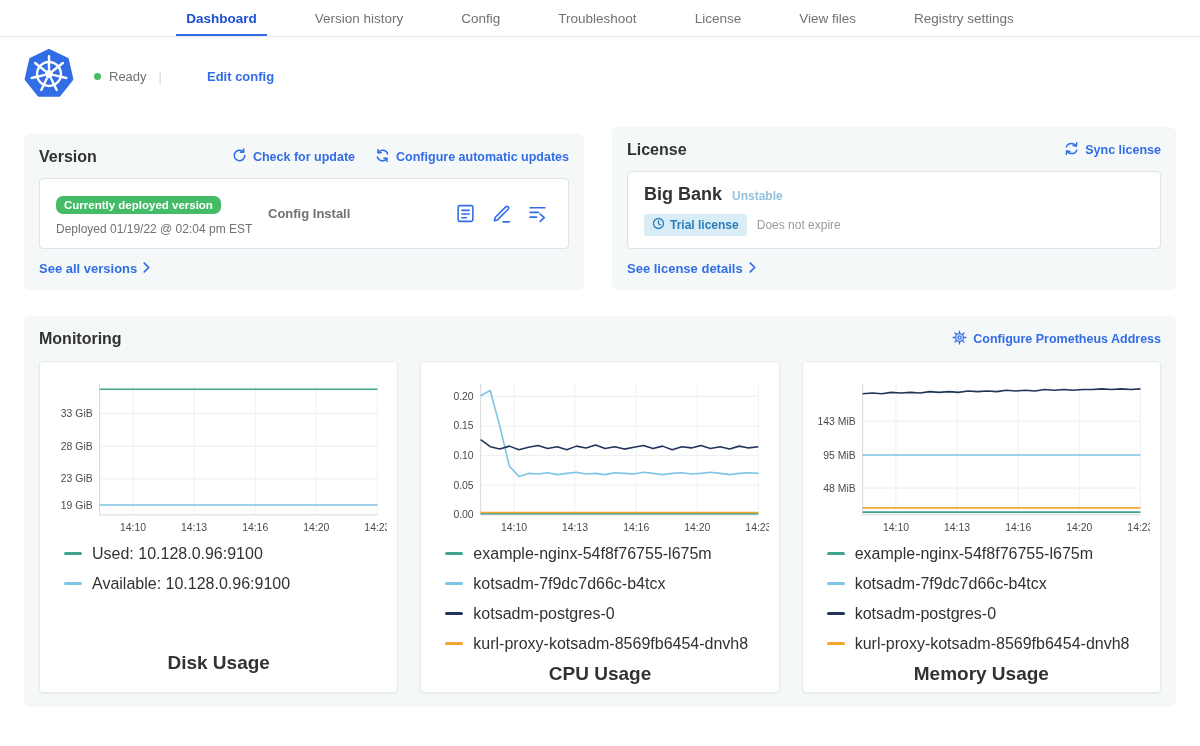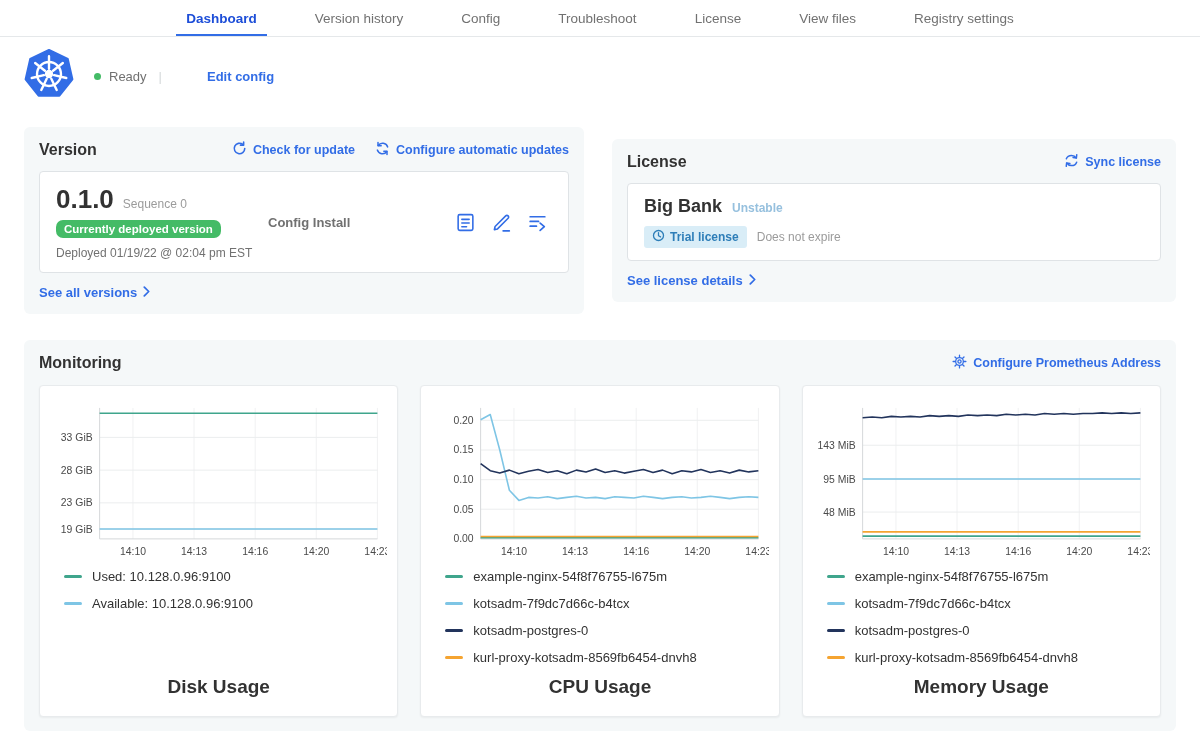--- a/index.html
+++ b/index.html
@@ -26,21 +26,21 @@
   
   .app-header { display:flex; align-items:center; gap:20px; padding:12px 24px 10px; }
   .k8s-logo { width:50px; height:50px; flex:0 0 auto; }
   .app-title { font-size:28px; font-weight:bold; line-height:1.1; }
   .app-sub { display:flex; align-items:center; gap:8px; margin-top:5px; font-size:13px; }
   .status-dot { width:7px; height:7px; border-radius:50%; background:#44bb66; }
   .status-text { color:#717171; }
   .sub-divider { color:#d4d8da; margin:0 4px; }
   .link { color:#326de6; font-weight:bold; font-size:13px; cursor:pointer;padding-left:33px; }
   
-  .cards-row { display:flex; gap:28px; padding:0 24px; margin-top:18px; align-items:center; }
+  .cards-row { display:flex; gap:28px; padding:0 24px; margin-top:18px; align-items:flex-end; }
   .panel { background:#f5f8f9; border-radius:6px; padding:14px 15px; }
   .version-panel { width:560px; flex:0 0 auto; }
   .license-panel { flex:1; }
   .panel-header { display:flex; justify-content:space-between; align-items:center; }
   .panel-title { font-size:16px; font-weight:bold; }
   .panel-links { display:flex; gap:20px; align-items:center; }
   .icon-link { display:flex; align-items:center; gap:6px; color:#326de6; font-weight:bold; font-size:12.5px; cursor:pointer; }
   .white-box { background:#fff; border:1px solid #dfe3e6; border-radius:4px; margin-top:12px; padding:12px 16px; }
   
   .version-box { display:flex; align-items:center; }
@@ -71,21 +71,21 @@
   .monitoring-panel { margin:26px 24px 0; }
   .charts-row { display:flex; gap:22px; margin-top:13px; }
   .chart-card {
     background:#fff; border:1px solid #e8ebed; border-radius:4px; flex:1;
     display:flex; flex-direction:column; padding:12px 10px 10px; height:332px;
     box-shadow:0 1px 2px rgba(0,0,0,0.05);
   }
   .chart-area svg { width:100%; display:block; }
   .chart-svg text { font-family:"Liberation Sans", sans-serif; }
   .legend { margin:4px 0 0 14px; display:flex; flex-direction:column; gap:12px; }
-  .legend-item { display:flex; align-items:center; gap:10px; font-size:13px; color:#323232; }
+  .legend-item { display:flex; align-items:center; gap:10px; font-size:16px; color:#323232; }
   .swatch { width:18px; height:3px; border-radius:2px; display:inline-block; flex:0 0 auto; }
   .chart-title { margin-top:auto; text-align:center; font-weight:bold; font-size:19px; padding:10px 0 8px; }
 </style>
 </head>
 <body>
 
 <div class="navbar">
   <div class="nav-tab active">Dashboard</div>
   <div class="nav-tab">Version history</div>
   <div class="nav-tab">Config</div>
@@ -138,24 +138,20 @@
                 <polyline points="12.8,14.4 12.8,11 9.4,11" fill="none" stroke="#326de6" stroke-width="1.6" stroke-linecap="round" stroke-linejoin="round"></polyline>
               </svg>
           </span>
           <span>Configure automatic updates</span>
         </span>
       </div>
     </div>
 
     <div class="white-box version-box">
       <div class="vb-left">
-        <div class="vrow">
-          <span class="vnum">0.1.0</span>
-          <span class="vseq">Sequence 0</span>
-        </div>
         <span class="deploy-badge">Currently deployed version</span>
         <div class="deployed-at">Deployed 01/19/22 @ 02:04 pm EST</div>
       </div>
       <span class="install-type">Config Install</span>
       <div class="vb-icons">
         <span class="vb-icon">
           <svg viewBox="0 0 20 20">
               <rect x="3" y="2.5" width="14" height="15" rx="1.5" fill="none" stroke="#326de6" stroke-width="1.5"></rect>
               <path d="M6.5 7h7 M6.5 10.5h7 M6.5 14h4.5" stroke="#326de6" stroke-width="1.5" stroke-linecap="round"></path>
             </svg>

